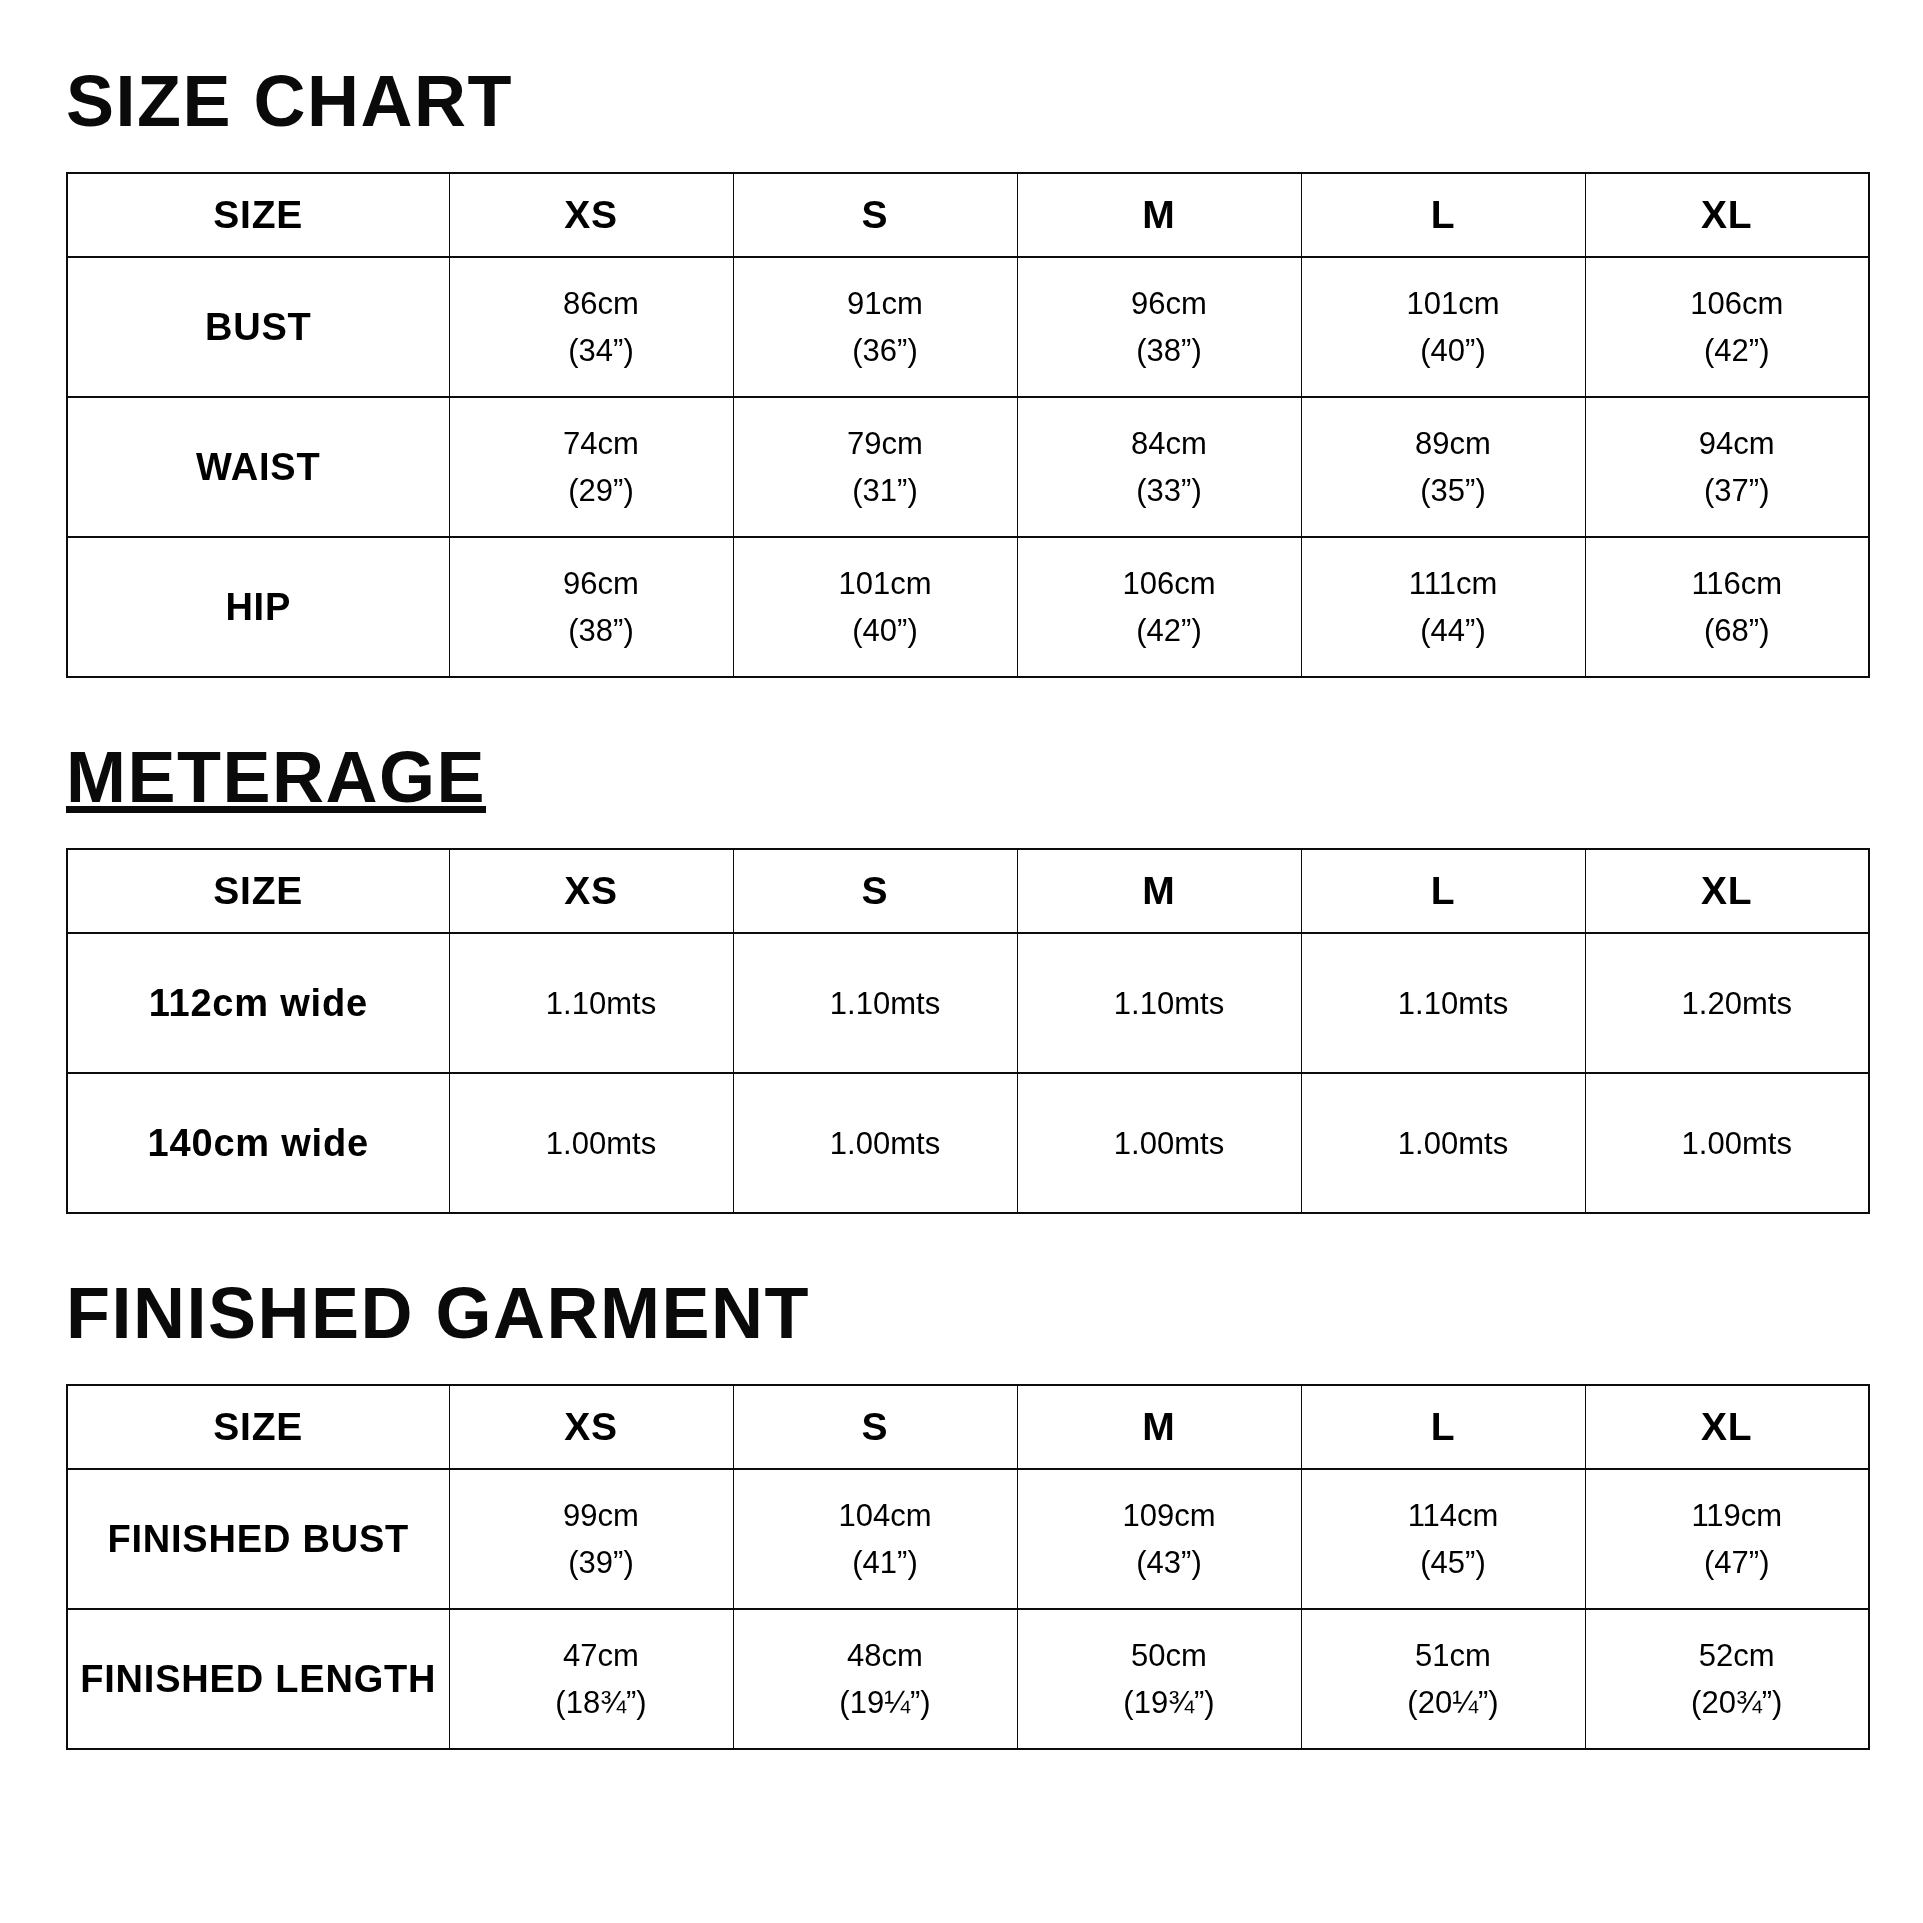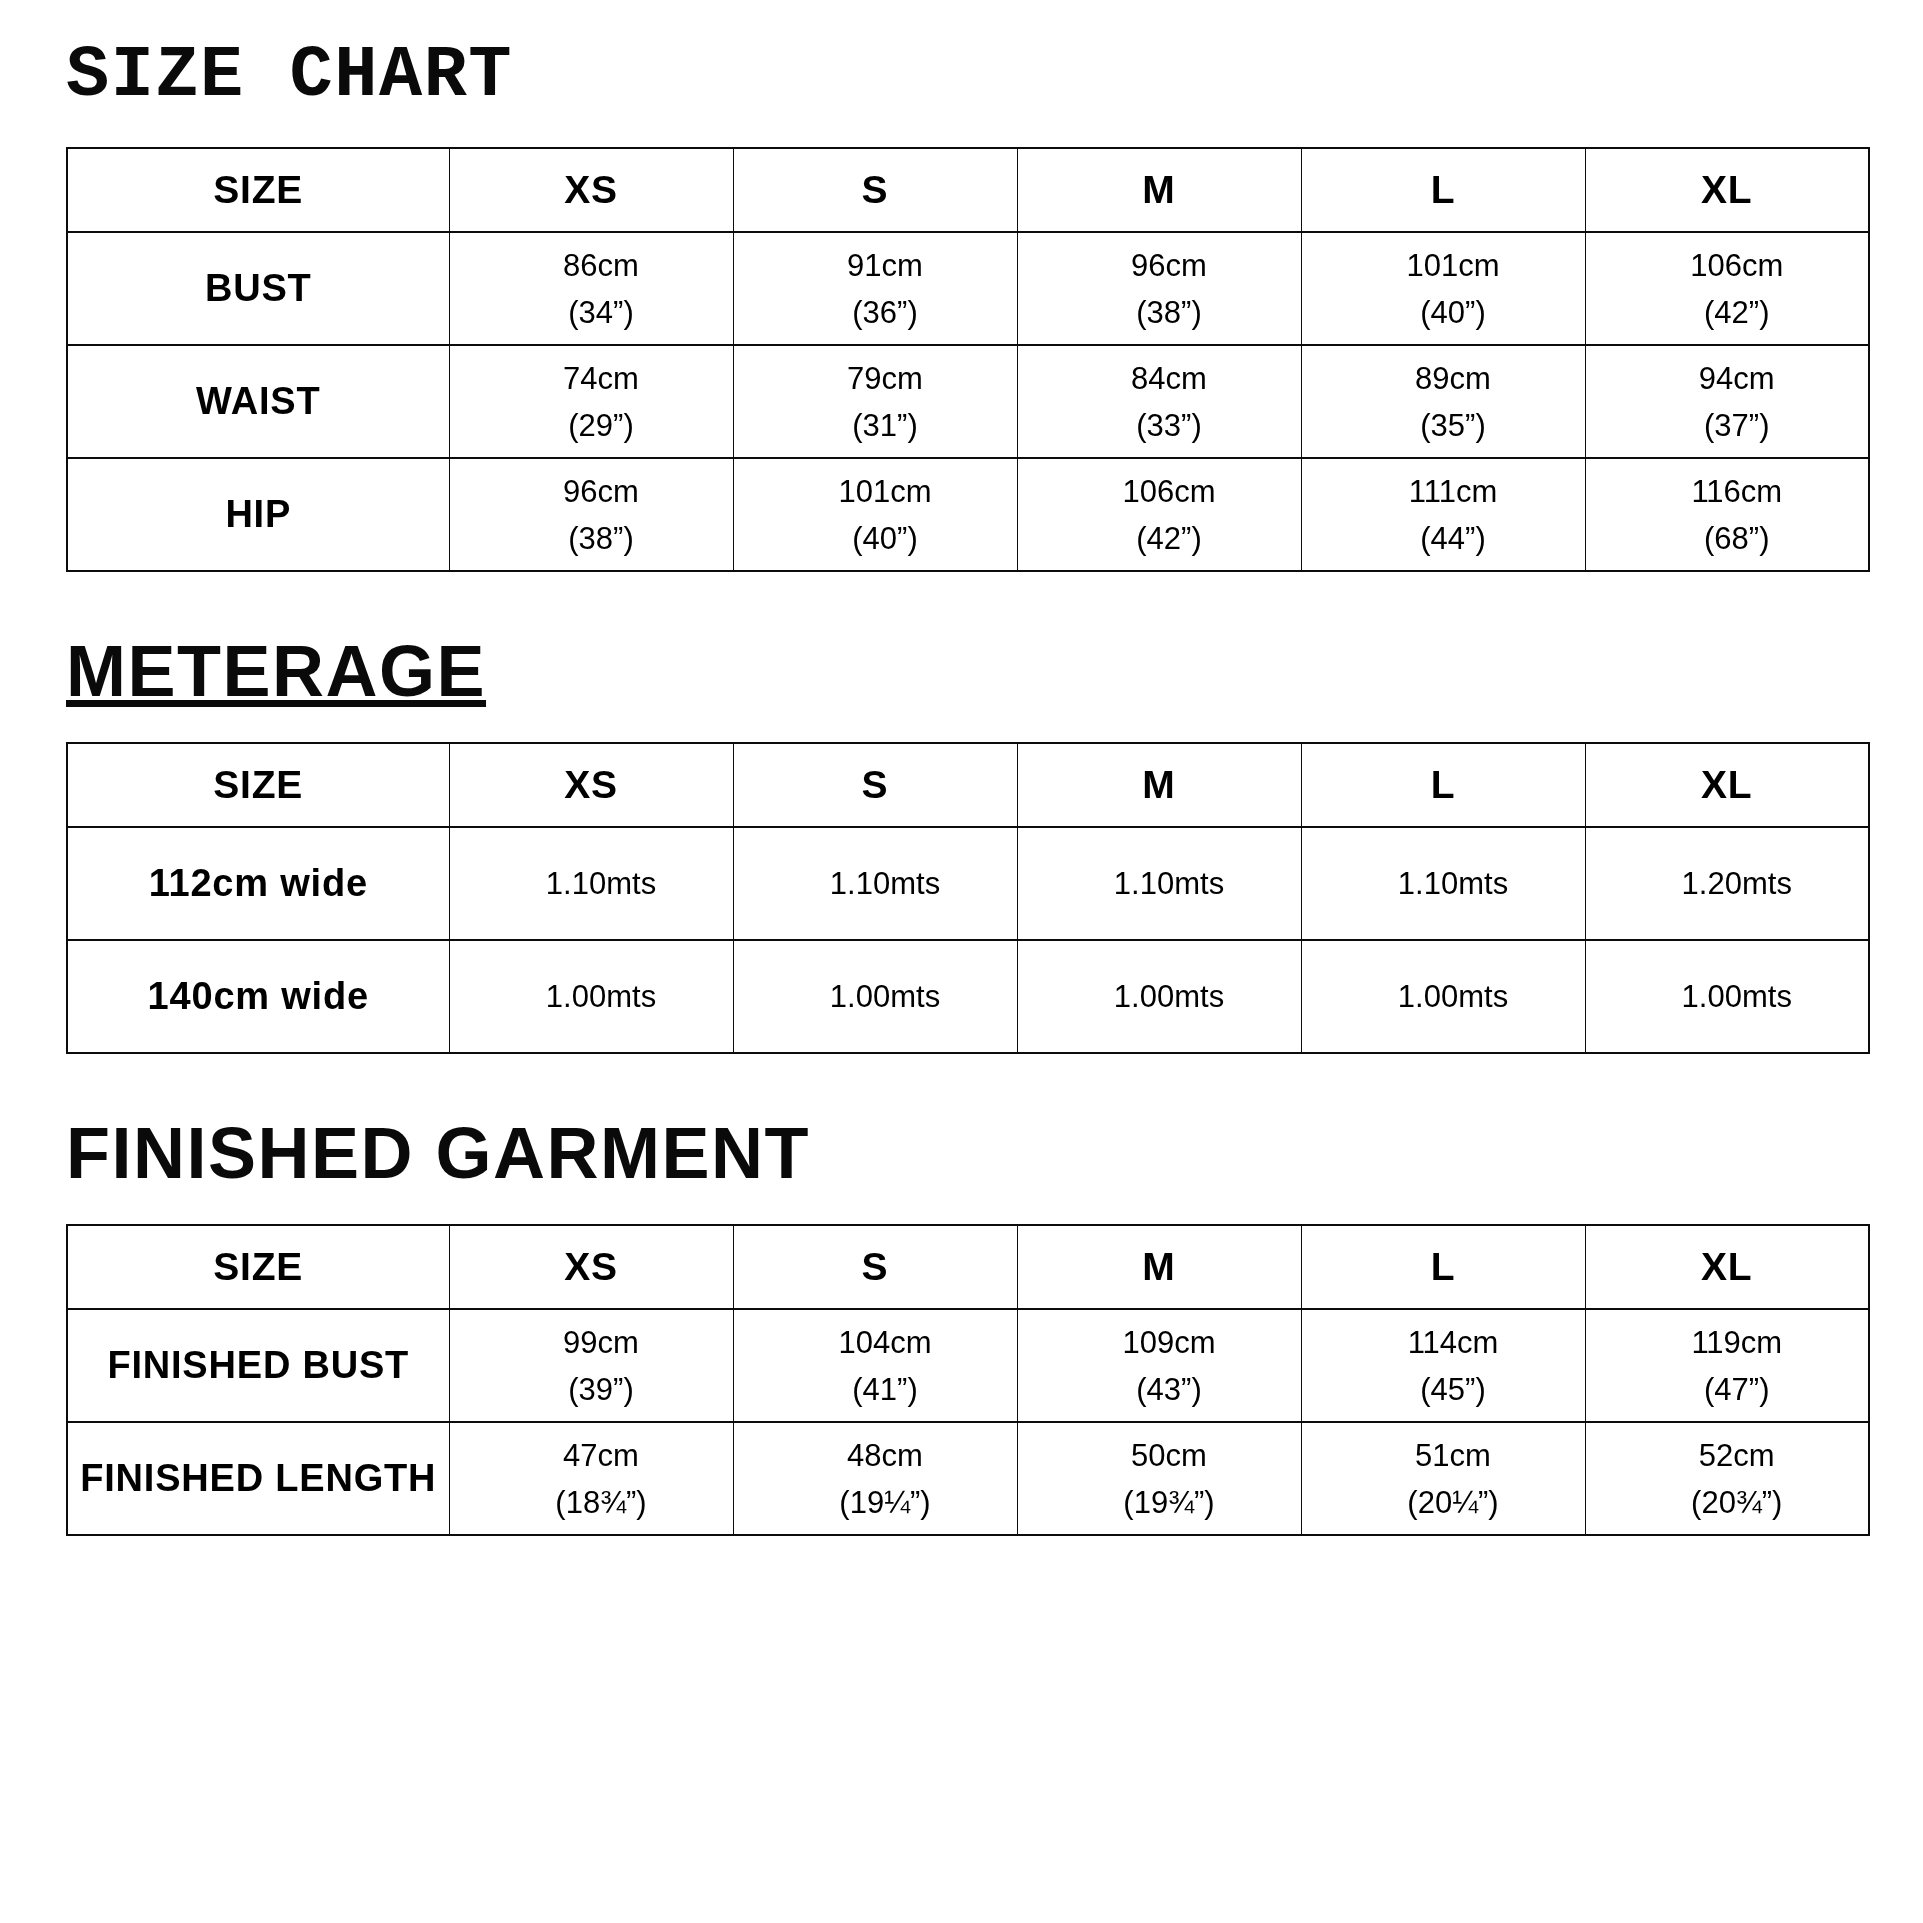--- a/index.html
+++ b/index.html
@@ -18,21 +18,21 @@
     padding: 30px 45px 0 66px;
   }
   h1.section-title {
     font-size: 72px;
     font-weight: 700;
     letter-spacing: 1.5px;
     line-height: 1;
     margin: 0;
     color: #0a0a0a;
   }
-  #title-size-chart { margin: 10px 0 35px 0; font-family: Liberation Mono, monospace; }
+  #title-size-chart { margin: 35px 0 35px 0; }
   #title-meterage { margin: 63px 0 35px 0; text-decoration: underline; }
   #title-finished-garment { margin: 63px 0 35px 0; }
 
   table.spec {
     border-collapse: collapse;
     table-layout: fixed;
     width: 1804px;
     border: 2.3px solid #0c0c0c;
   }
   table.spec th, table.spec td {
@@ -40,21 +40,21 @@
     border-right: 1.5px solid #0c0c0c;
     border-top: 2.3px solid #0c0c0c;
     border-bottom: 2.3px solid #0c0c0c;
     text-align: center;
     vertical-align: middle;
     padding: 0;
     overflow: hidden;
     margin-left: 48px;
   }
   table.spec thead tr { height: 84px; }
-  table.spec tbody tr { height: 113px; }
+  table.spec tbody tr { height: 140px; }
   table.spec thead th {
     font-size: 39px;
     font-weight: 700;
     letter-spacing: 0.8px;
   }
   table.spec tbody th.row-label {
     font-size: 38px;
     font-weight: 700;
     letter-spacing: 0.8px;
   }

